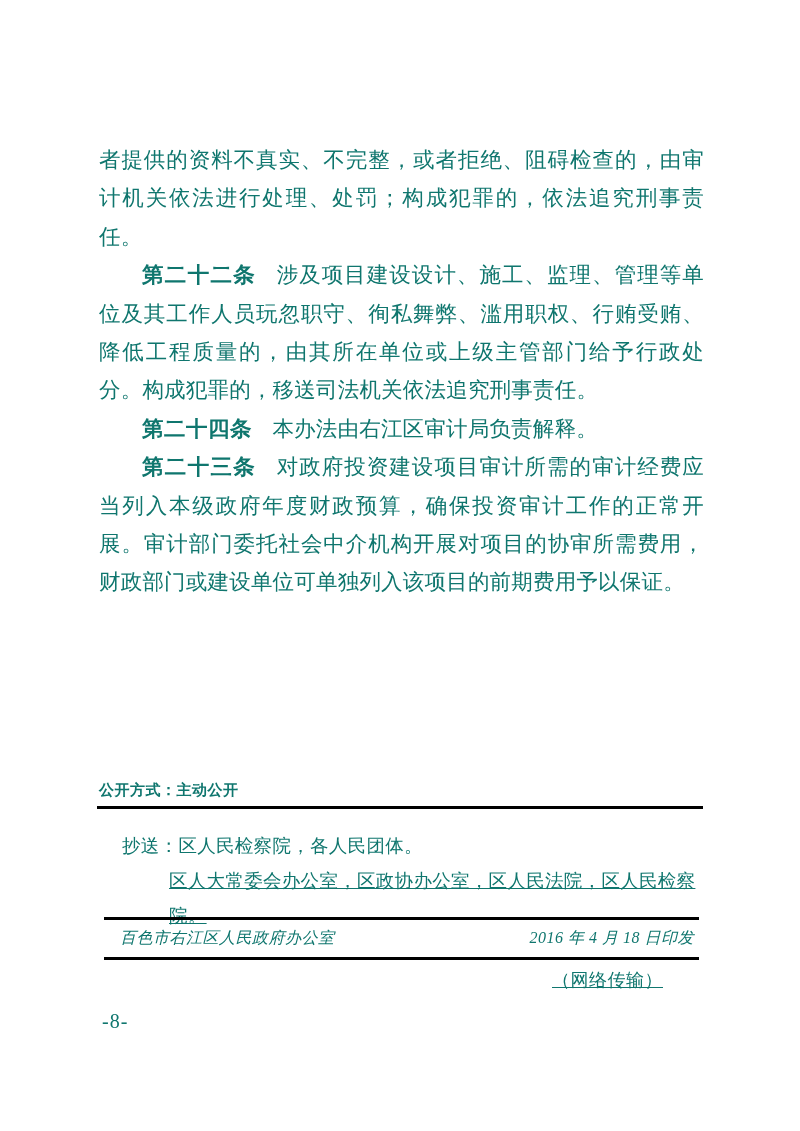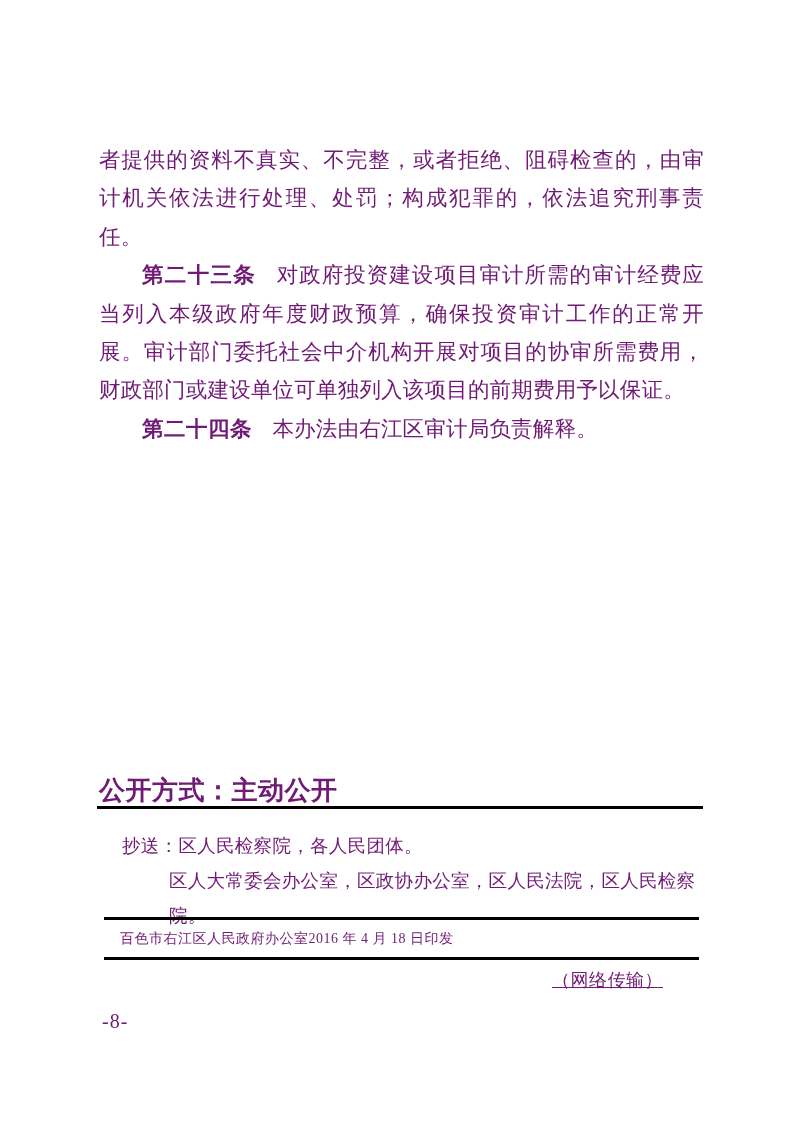--- a/index.html
+++ b/index.html
@@ -3,21 +3,21 @@
 <meta charset="utf-8">
 <style>
   html, body { margin: 0; padding: 0; background: #e8e8e8; }
   .page {
     position: relative;
     width: 800px;
     height: 1131px;
     background: #ffffff;
     margin: 0 auto;
     overflow: hidden;
-    color: #701a75;
+    color: #0f766e;
     font-family: "Liberation Serif", "DejaVu Serif", serif;
   }
 
   
   .body-text {
     position: absolute;
     left: 99px;
     top: 141px;
     width: 605px;
     font-size: 21.5px;
@@ -35,21 +35,21 @@
   }
   .article-no:empty { margin-right: 0; }
 
   
   .disclosure {
     position: absolute;
     left: 99px;
     top: 777px;
     font-family: "Liberation Sans", "DejaVu Sans", sans-serif;
     font-weight: bold;
-    font-size: 26px;
+    font-size: 15px;
     line-height: 26px;
     letter-spacing: 0.5px;
   }
   .rule-disclosure {
     position: absolute;
     left: 97px;
     top: 806px;
     width: 606px;
     height: 3px;
     background: #000;
@@ -58,44 +58,46 @@
   
   .cc-block {
     position: absolute;
     left: 122px;
     top: 829px;
     width: 580px;
     font-size: 18.5px;
     line-height: 35px;
     letter-spacing: 0.3px;
   }
-  .cc-cont { margin-left: 47px; }
+  .cc-cont { margin-left: 47px; text-decoration: underline; }
 
   
   .rule-footer {
     position: absolute;
     left: 104px;
     width: 595px;
     height: 2.5px;
     background: #000;
   }
   .rule-footer.top { top: 917px; }
   .rule-footer.bottom { top: 957px; }
   .imprint-row {
     position: absolute;
     left: 104px;
     top: 920px;
     width: 595px;
     height: 37px;
     display: flex;
+    justify-content: space-between;
     align-items: center;
     box-sizing: border-box;
     padding: 0 5px 0 16px;
-    font-size: 14px;
+    font-size: 16px;
     letter-spacing: 0.5px;
+    font-style: italic;
   }
   .transmission {
     position: absolute;
     right: 137px;
     top: 968px;
     font-size: 18px;
     letter-spacing: 0.5px;
     text-decoration: underline;
   }
 
@@ -108,22 +110,23 @@
     letter-spacing: 1px;
   }
 </style>
 </head>
 <body>
 
 <div class="page">
 
   <div class="body-text">
     <p class="para"><span>者提供的资料不真实、不完整，或者拒绝、阻碍检查的，由审计机关依法进行处理、处罚；构成犯罪的，依法追究刑事责任。</span></p>
+    <p class="para indent"><span class="article-no">第二十二条</span><span>涉及项目建设设计、施工、监理、管理等单位及其工作人员玩忽职守、徇私舞弊、滥用职权、行贿受贿、降低工程质量的，由其所在单位或上级主管部门给予行政处分。构成犯罪的，移送司法机关依法追究刑事责任。</span></p>
+    <p class="para indent"><span class="article-no">第二十四条</span><span>本办法由右江区审计局负责解释。</span></p>
     <p class="para indent"><span class="article-no">第二十三条</span><span>对政府投资建设项目审计所需的审计经费应当列入本级政府年度财政预算，确保投资审计工作的正常开展。审计部门委托社会中介机构开展对项目的协审所需费用，财政部门或建设单位可单独列入该项目的前期费用予以保证。</span></p>
-    <p class="para indent"><span class="article-no">第二十四条</span><span>本办法由右江区审计局负责解释。</span></p>
   </div>
 
   <div class="disclosure">公开方式：主动公开</div>
   <div class="rule-disclosure"></div>
 
   <div class="cc-block">
     <div><span>抄送：</span><span>区人民检察院，各人民团体。</span></div>
     <div class="cc-cont">区人大常委会办公室，区政协办公室，区人民法院，区人民检察院。</div>
   </div>
 

